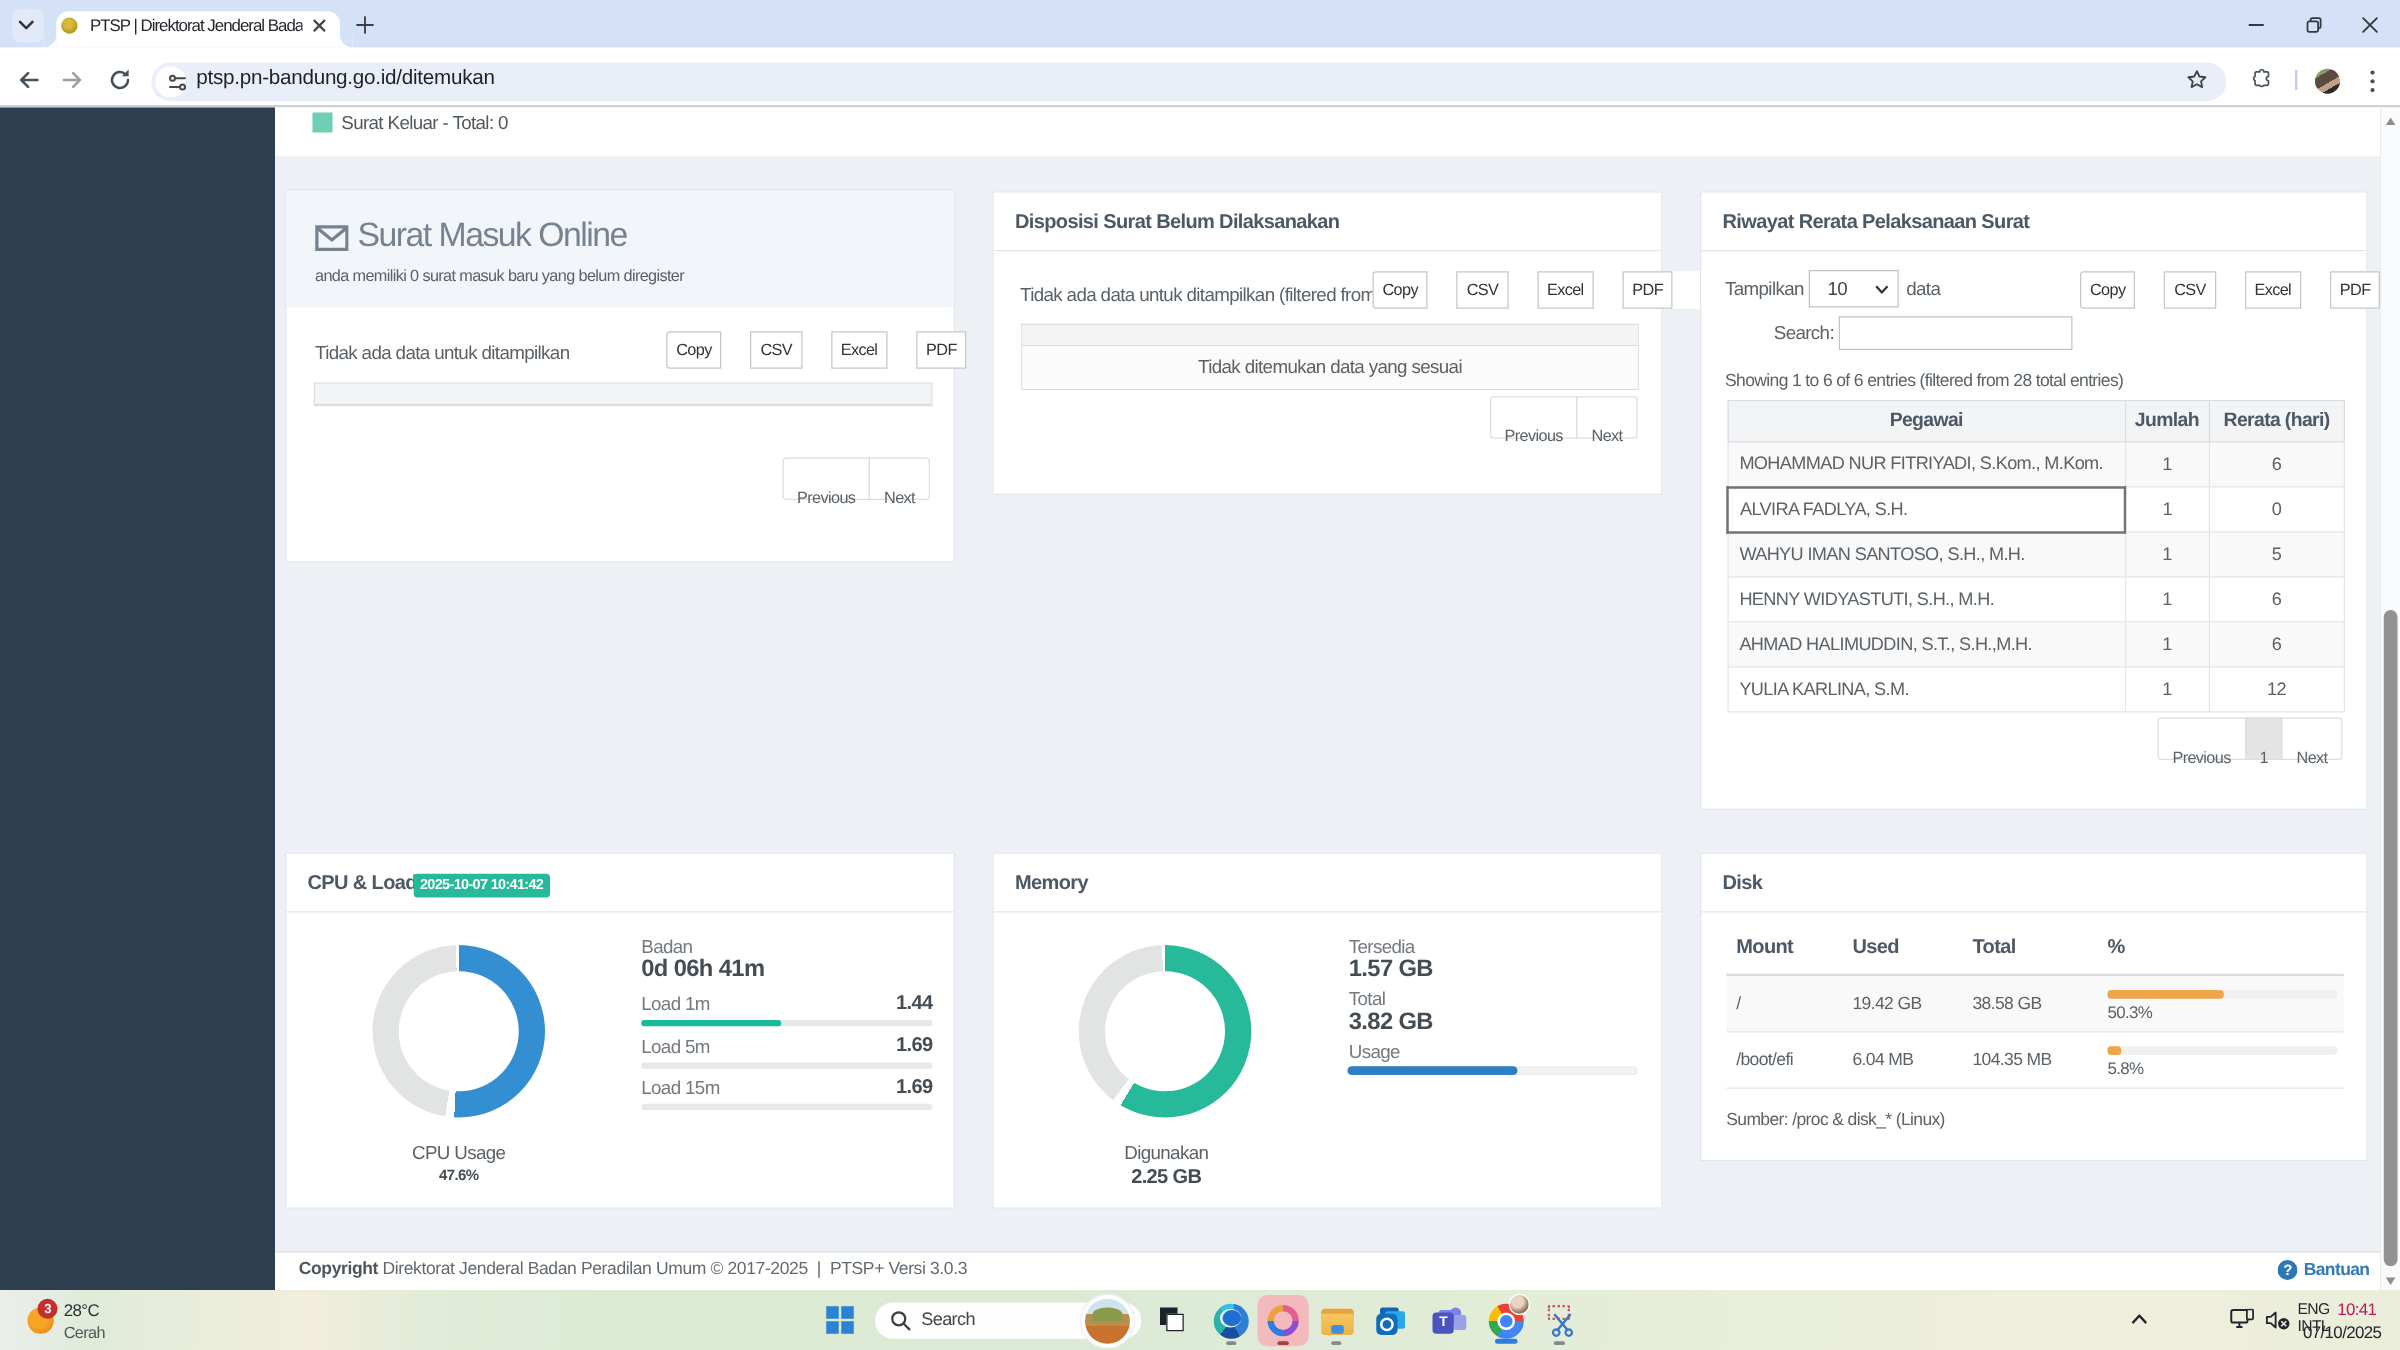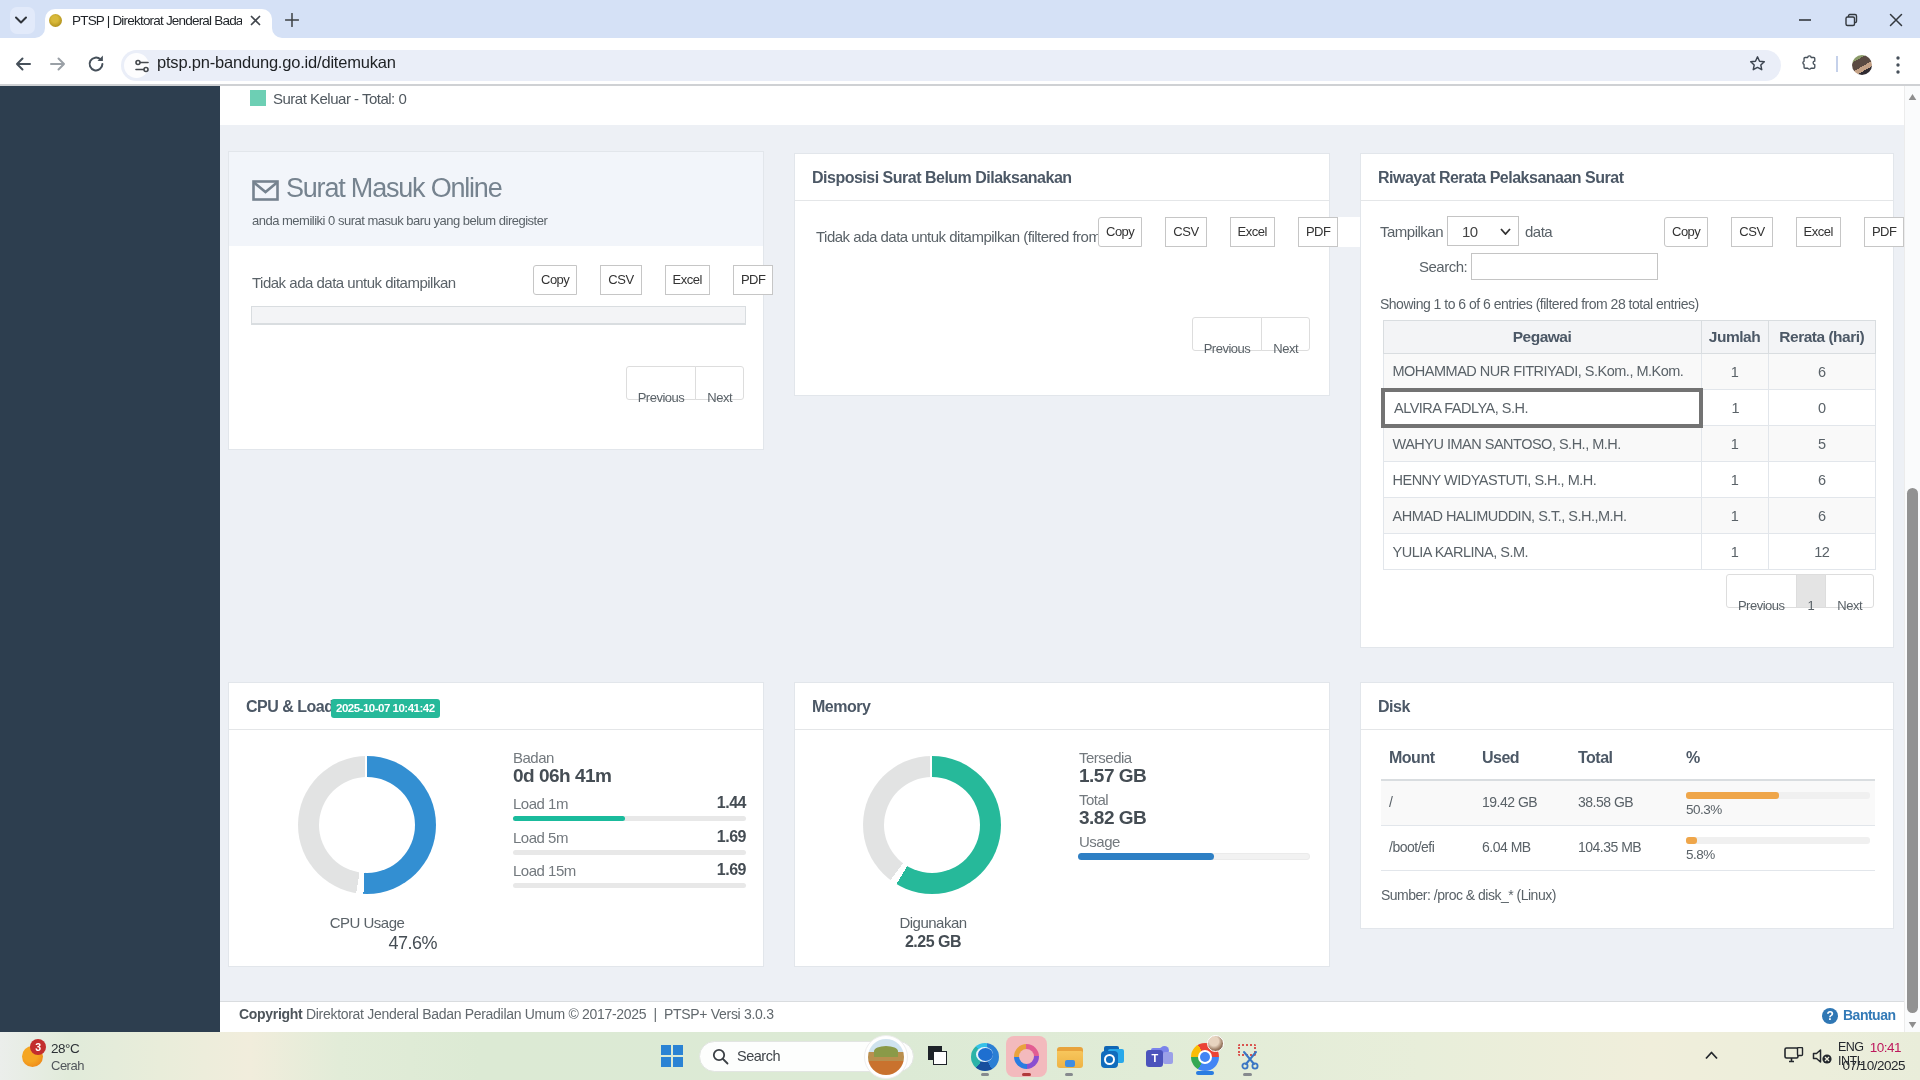--- a/index.html
+++ b/index.html
@@ -157,20 +157,24 @@
   <div class="cardhead"></div>
   <div class="cardtitle">Disposisi Surat Belum Dilaksanakan</div>
   <div style="position:absolute;left:21px;top:74px;font-size:15px;color:#5a6268;white-space:nowrap">Tidak ada data untuk ditampilkan (filtered from 28 total entries)</div>
   <div class="btngroup" style="left:303px;top:63px;background:#fff">
     <div class="btn">Copy</div>
       <div class="btn">CSV</div>
       <div class="btn">Excel</div>
       <div class="btn">PDF</div>
       <div class="btn">Print</div>
   </div>
+  <div style="position:absolute;left:22px;top:105px;width:494px;border:1px solid #d9dde0">
+    <div style="height:17px;background:#f3f4f6;border-bottom:1px solid #d9dde0"></div>
+    <div style="height:34px;background:#fbfbfb;text-align:center;font-size:15px;color:#5a6268;line-height:34px">Tidak ditemukan data yang sesuai</div>
+  </div>
   <div style="position:absolute;right:19px;top:163px">
     <span class="pgbtn" style="border-radius:3px 0 0 3px">Previous</span><span class="pgbtn" style="border-radius:0 3px 3px 0">Next</span>
   </div>
 </div>
 
 <div class="card" style="left:1360px;top:153px;width:534px;height:495px">
   <div class="cardhead"></div>
   <div class="cardtitle">Riwayat Rerata Pelaksanaan Surat</div>
   <div style="position:absolute;left:19px;top:69px;font-size:15px;color:#5a6268">Tampilkan</div>
   <div style="position:absolute;left:86px;top:62px;width:72px;height:30px;border:1px solid #c4c4c4;background:#fff">
@@ -196,21 +200,21 @@
       <th style="border:1px solid #d9dde0;font-size:15.5px;color:#4c5866;width:318px">Pegawai</th>
       <th style="border:1px solid #d9dde0;font-size:15.5px;color:#4c5866;width:67px">Jumlah</th>
       <th style="border:1px solid #d9dde0;font-size:15.5px;color:#4c5866">Rerata (hari)</th>
     </tr>
     <tr style="background:#f9f9f9;height:36px">
           <td style="border:1px solid #e2e6eb;padding-left:9px">MOHAMMAD NUR FITRIYADI, S.Kom., M.Kom.</td>
           <td style="border:1px solid #e2e6eb;text-align:center">1</td>
           <td style="border:1px solid #e2e6eb;text-align:center">6</td>
         </tr>
     <tr style="height:36px">
-          <td style="border:4px solid #737373;padding-left:9px">ALVIRA FADLYA, S.H.</td>
+          <td style="border:2px solid #737373;padding-left:9px">ALVIRA FADLYA, S.H.</td>
           <td style="border:1px solid #e2e6eb;text-align:center">1</td>
           <td style="border:1px solid #e2e6eb;text-align:center">0</td>
         </tr>
     <tr style="background:#f9f9f9;height:36px">
           <td style="border:1px solid #e2e6eb;padding-left:9px">WAHYU IMAN SANTOSO, S.H., M.H.</td>
           <td style="border:1px solid #e2e6eb;text-align:center">1</td>
           <td style="border:1px solid #e2e6eb;text-align:center">5</td>
         </tr>
     <tr style="height:36px">
           <td style="border:1px solid #e2e6eb;padding-left:9px">HENNY WIDYASTUTI, S.H., M.H.</td>
@@ -234,21 +238,21 @@
   </div>
 </div>
 
 <div class="card" style="left:228px;top:682px;width:536px;height:285px">
   <div class="cardhead"></div>
   <div class="cardtitle">CPU &amp; Load</div>
   <div style="position:absolute;left:102px;top:16px;height:19px;line-height:19px;padding:0 5px;background:#26B99A;border-radius:3px;color:#fff;font-size:11.5px;font-weight:bold">2025-10-07 10:41:42</div>
   <div style="position:absolute;left:69px;top:73px;width:138px;height:138px;border-radius:50%;background:conic-gradient(#338fd2 0deg 183deg,#fff 183deg 189deg,#e2e3e3 189deg 358deg,#fff 358deg 360deg)"></div>
   <div style="position:absolute;left:90px;top:94px;width:96px;height:96px;border-radius:50%;background:#fff"></div>
   <div style="position:absolute;left:68px;top:231px;width:140px;text-align:center;font-size:15px;color:#5a6268">CPU Usage</div>
-  <div style="position:absolute;left:68px;top:250px;width:140px;text-align:right;font-size:18px;font-weight:normal;color:#454d54">47.6%</div>
+  <div style="position:absolute;left:68px;top:250px;width:140px;text-align:center;font-size:12px;font-weight:bold;color:#454d54">47.6%</div>
   <div style="position:absolute;left:284px;top:66px;width:233px;font-size:15px;color:#73797e">Badan</div>
   <div style="position:absolute;left:284px;top:82px;font-size:19px;font-weight:bold;color:#454d54">0d 06h 41m</div>
   <div style="position:absolute;left:284px;top:112px;font-size:15px;color:#73797e">Load 1m</div>
   <div style="position:absolute;left:284px;top:111px;width:233px;text-align:right;font-size:16px;font-weight:bold;color:#454d54">1.44</div>
   <div style="position:absolute;left:284px;top:133px;width:233px;height:5px;border-radius:3px;background:#e8e8e8">
       <div style="width:48%;height:5px;border-radius:3px;background:#1ABB9C"></div>
     </div>
   <div style="position:absolute;left:284px;top:146px;font-size:15px;color:#73797e">Load 5m</div>
   <div style="position:absolute;left:284px;top:145px;width:233px;text-align:right;font-size:16px;font-weight:bold;color:#454d54">1.69</div>
   <div style="position:absolute;left:284px;top:167px;width:233px;height:5px;border-radius:3px;background:#e8e8e8"></div>

